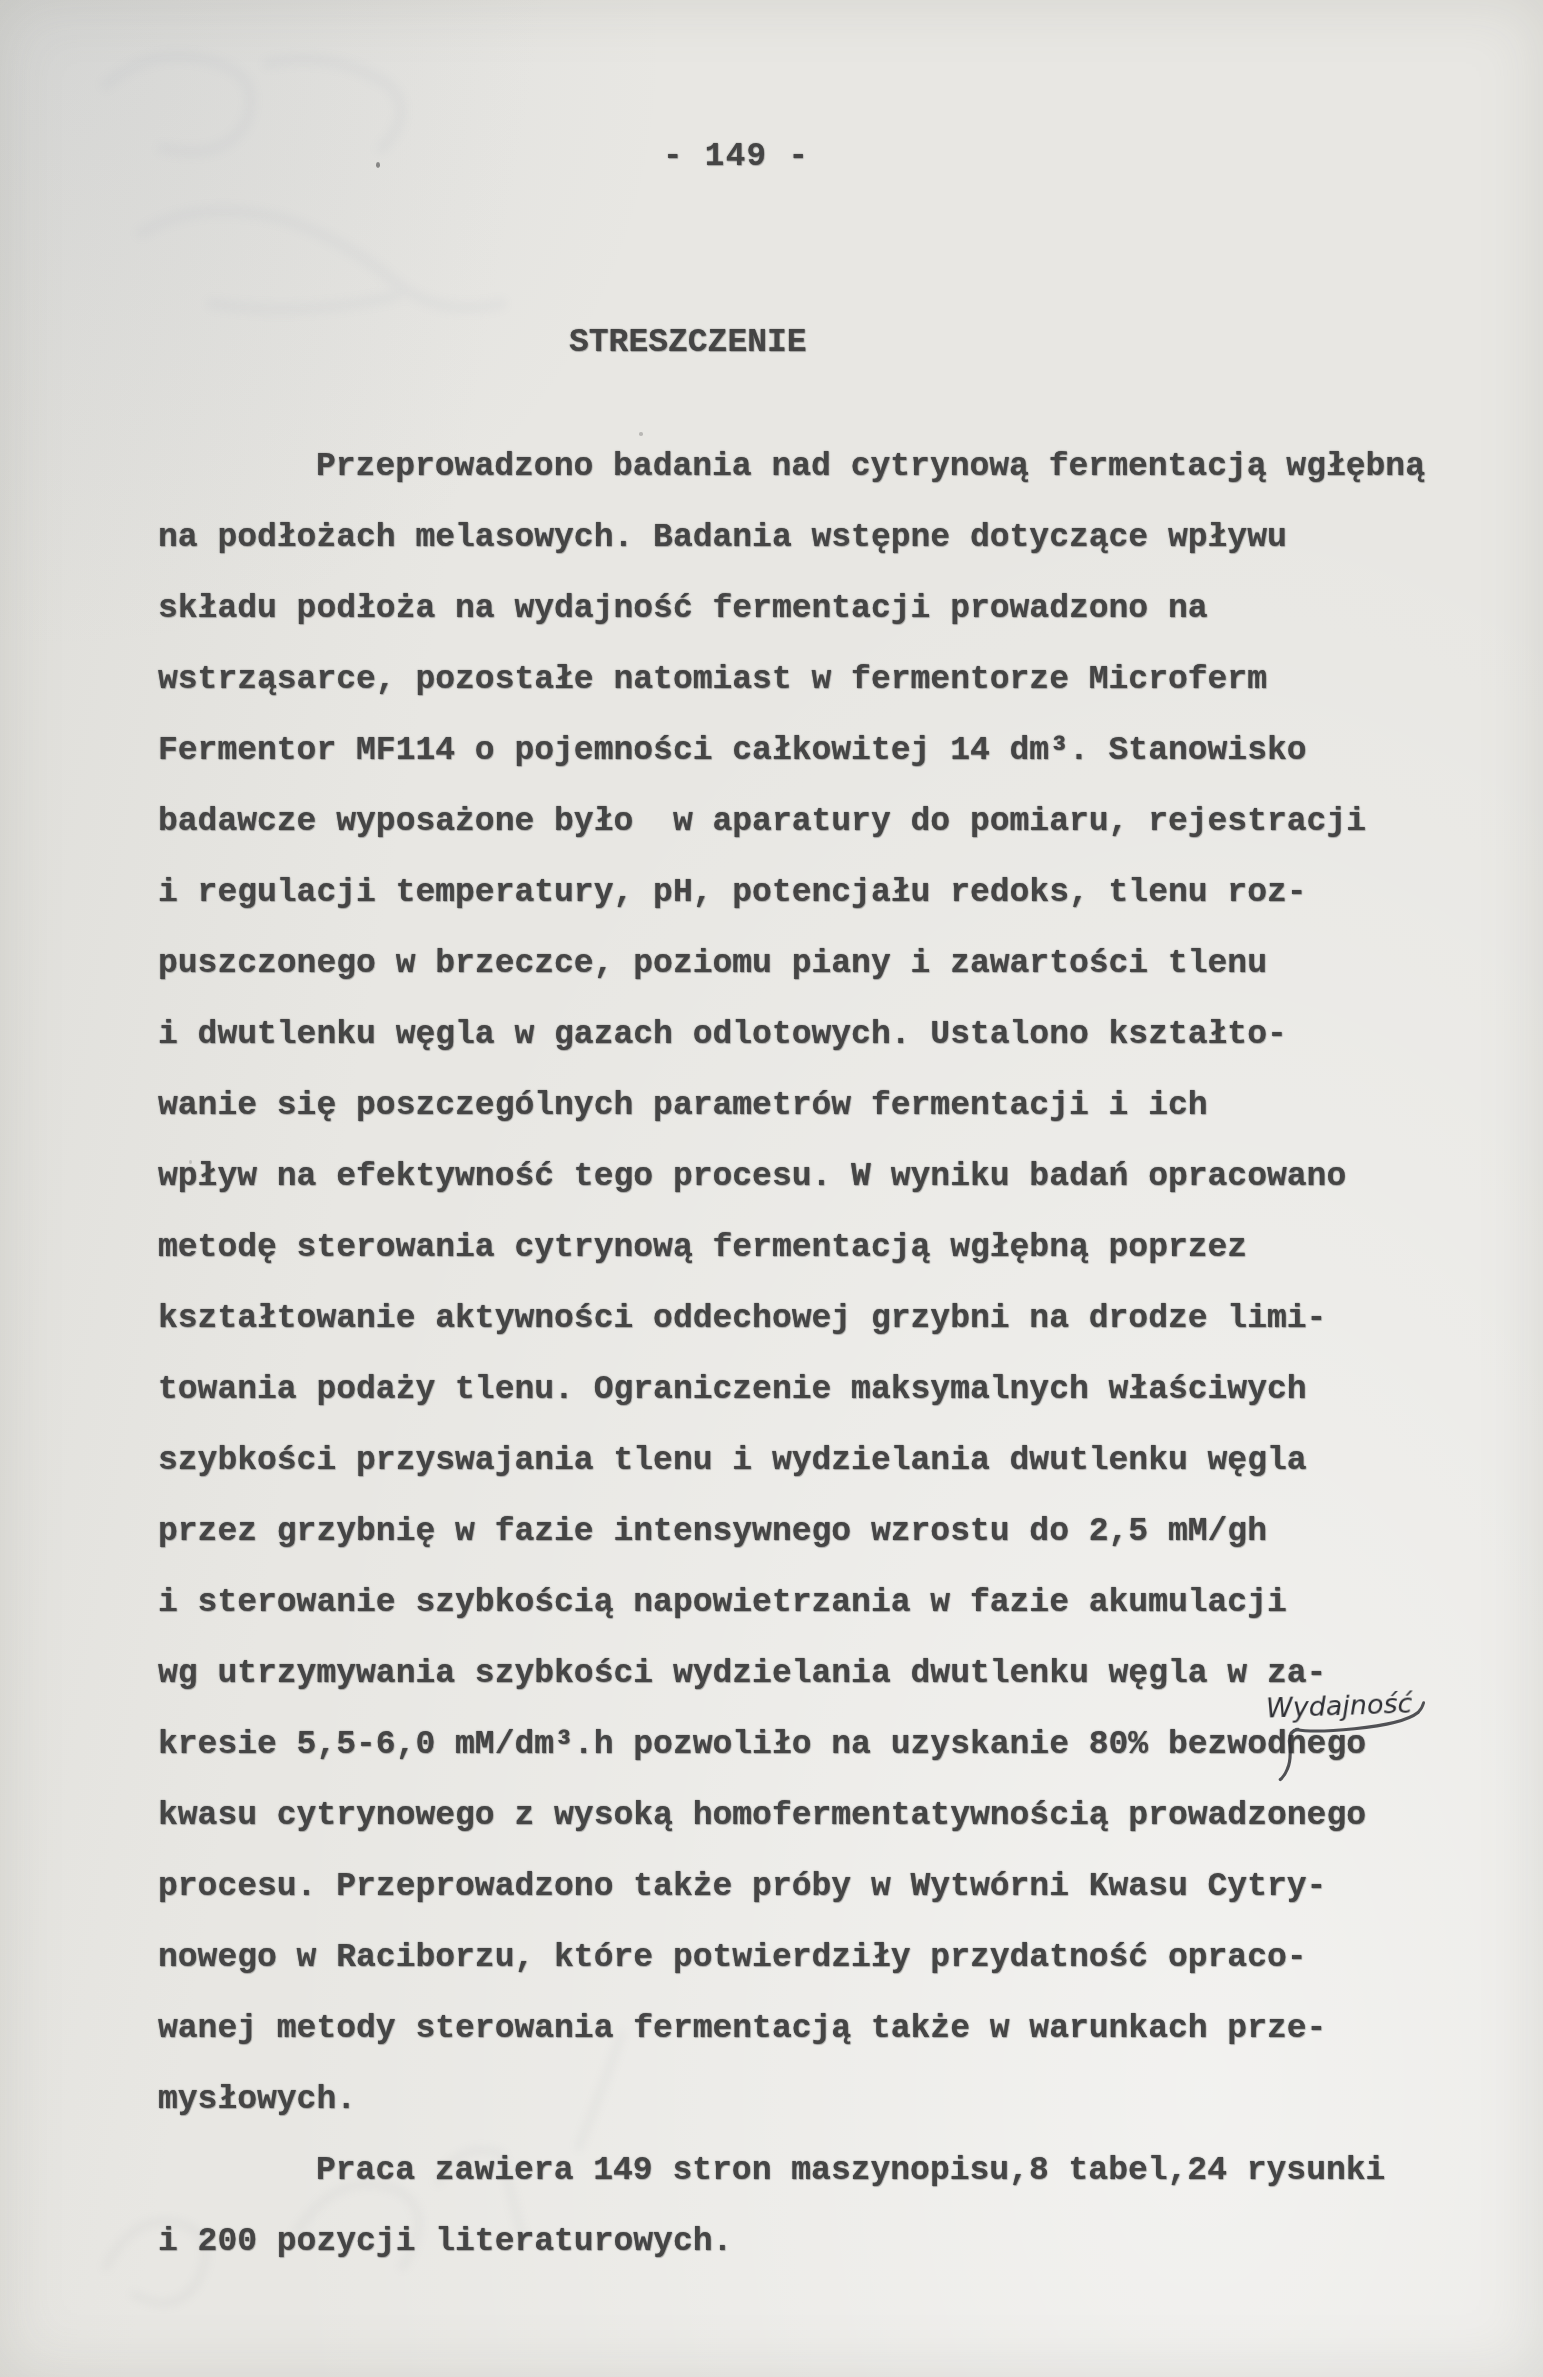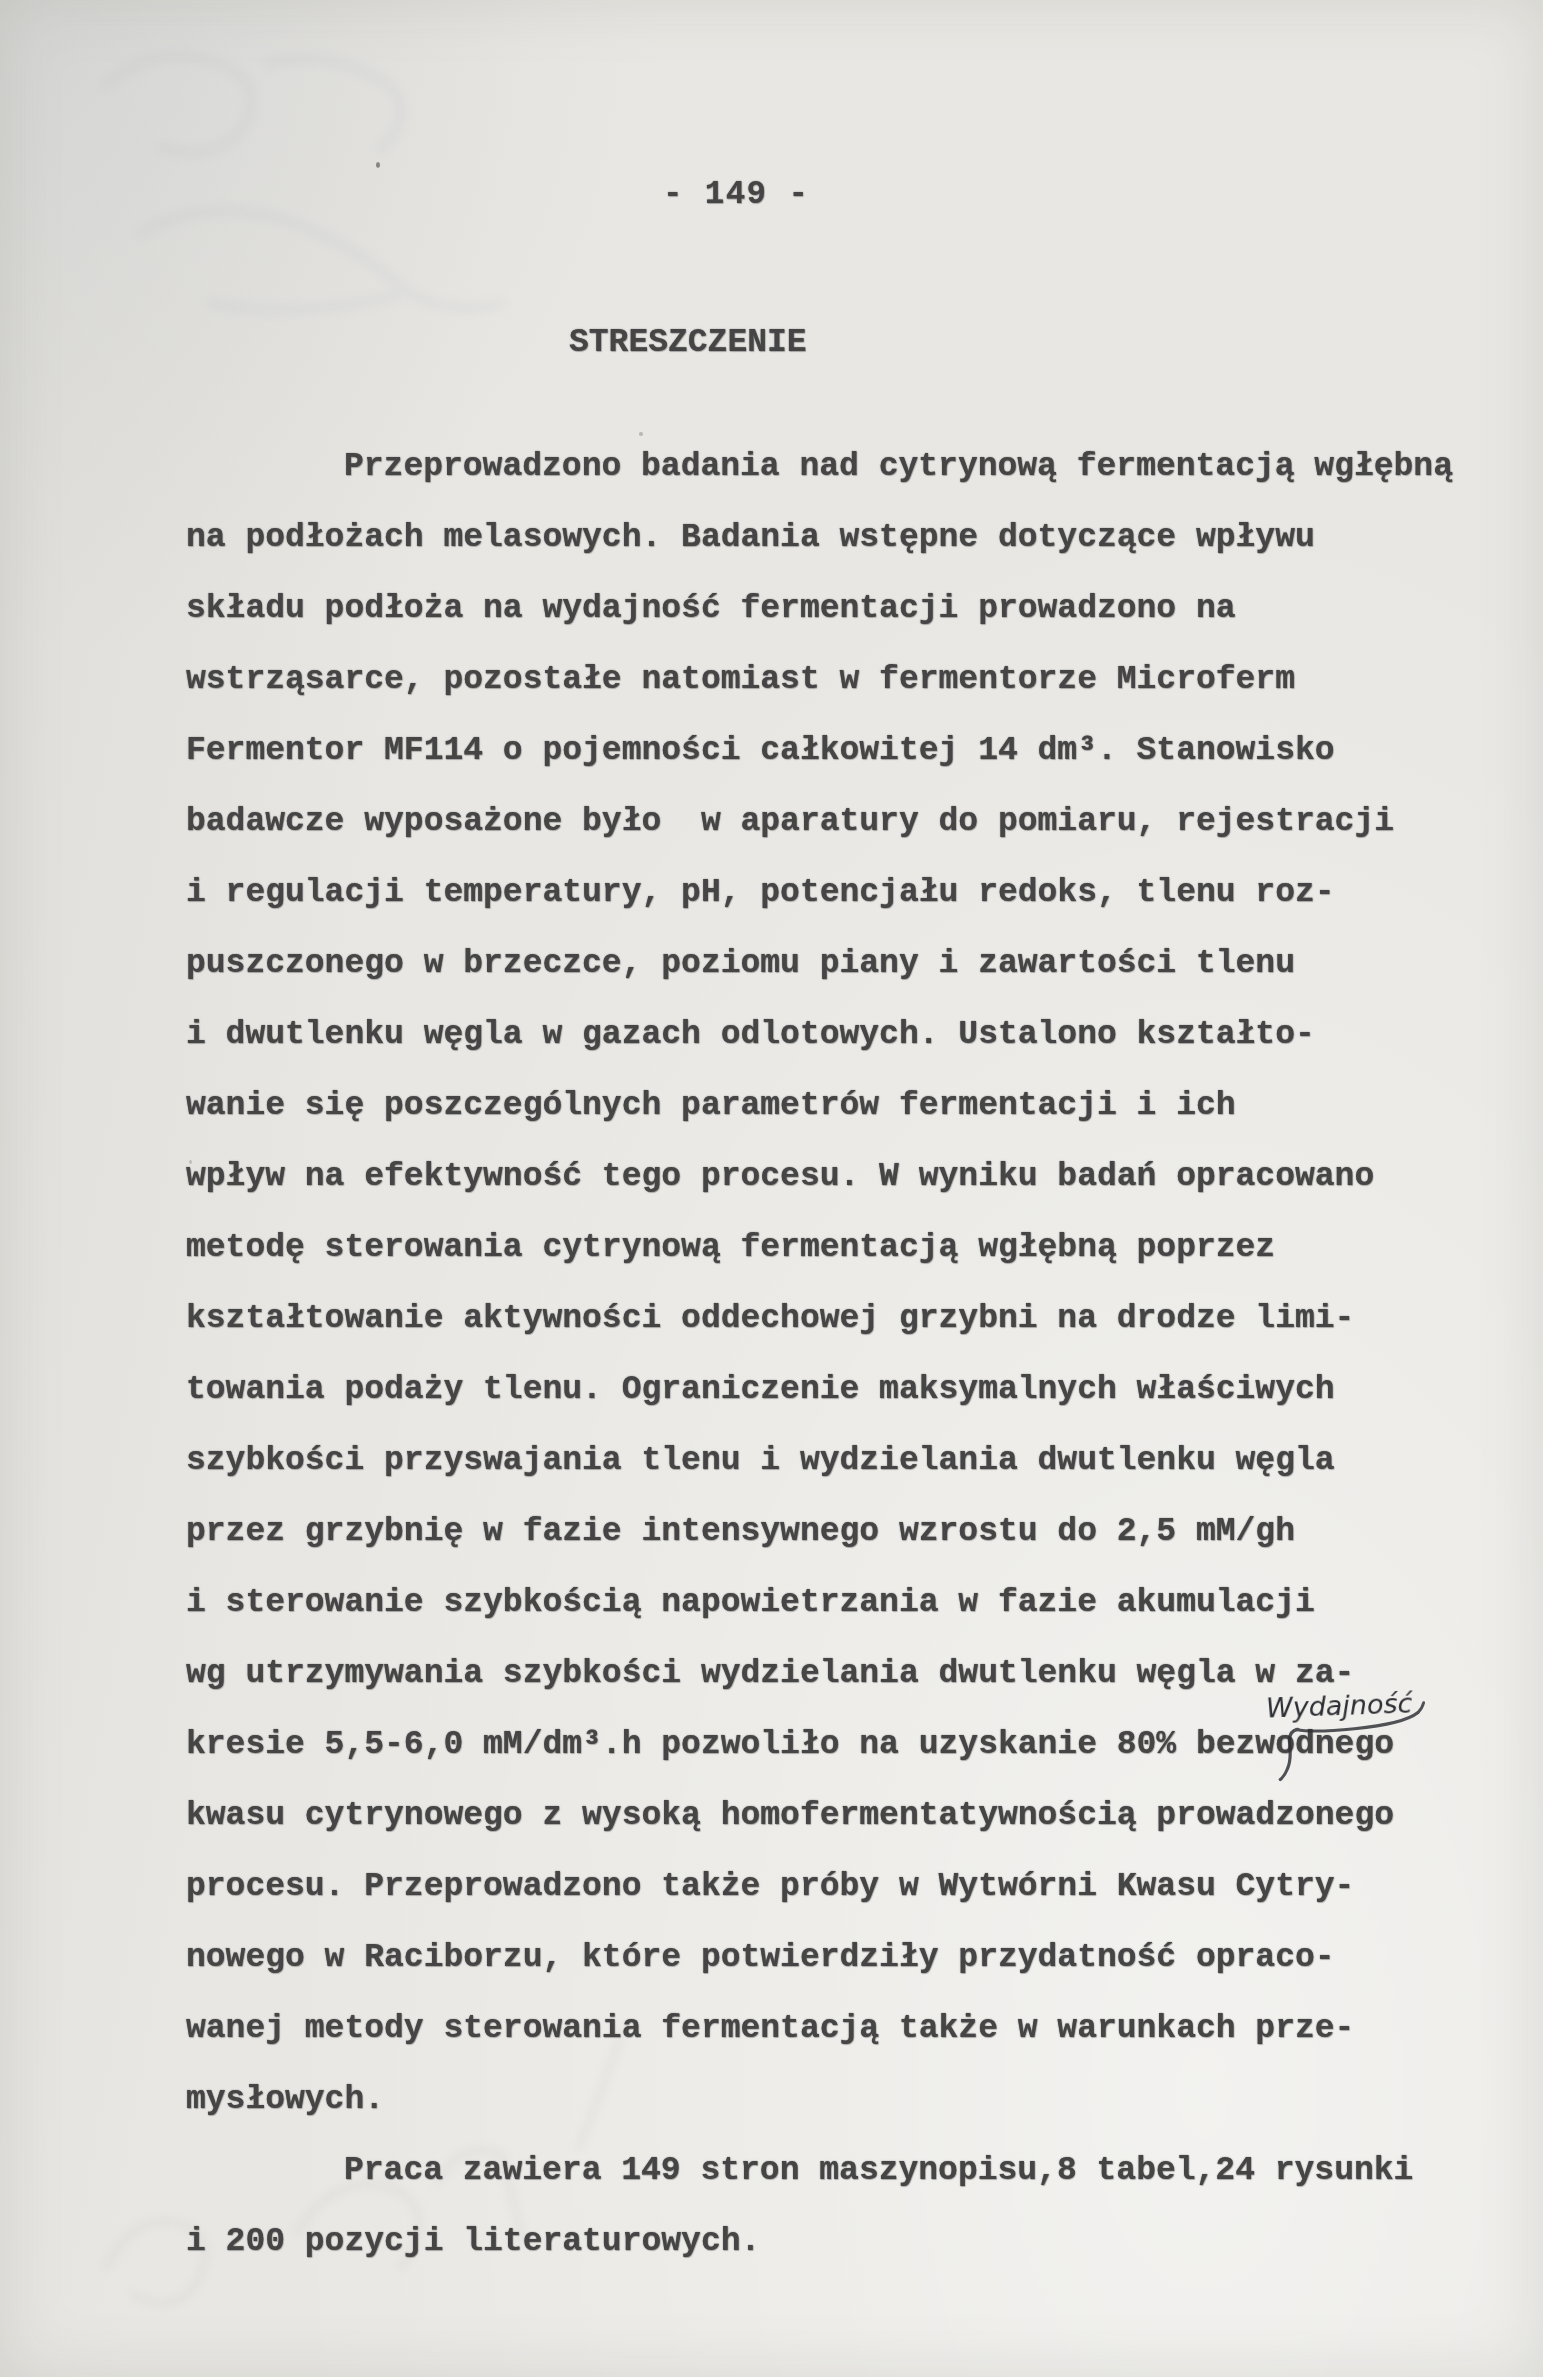--- a/index.html
+++ b/index.html
@@ -26,38 +26,37 @@
     text-shadow: 0 0 1.4px rgba(70,70,70,0.75), 0.7px 0.7px 0.7px rgba(90,90,90,0.35);
     filter: blur(0.4px);
     white-space: pre;
   }
   .pagenum {
     position: absolute;
     left: 663px;
     top: 138px;
     font-size: 32.5px;
     letter-spacing: 1.4px;
-    margin-top: 38px;
   }
   .title {
     position: absolute;
     left: 569px;
     top: 292px;
     font-size: 33px;
     letter-spacing: 0px;
     margin-top: 32px;
   }
   .body {
     position: absolute;
     left: 158px;
     top: 431px;
     font-size: 33px;
     line-height: 71px;
   }
-  .line { height: 71px; margin-left: 28px; }
+  .line { height: 71px; }
   .line.indent { padding-left: 158px; }
   .annotation {
     position: absolute;
     left: 1266px;
     top: 1690px;
     font-family: "DejaVu Sans", sans-serif;
     font-style: italic;
     font-size: 27px;
     color: var(--pen, #2e2f34);
     transform: rotate(-2deg);

